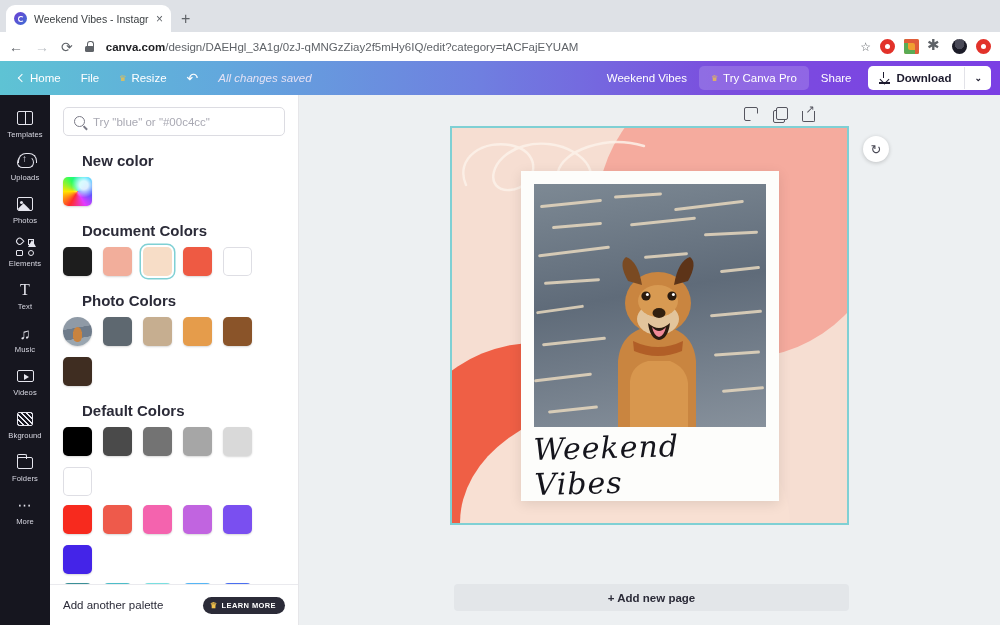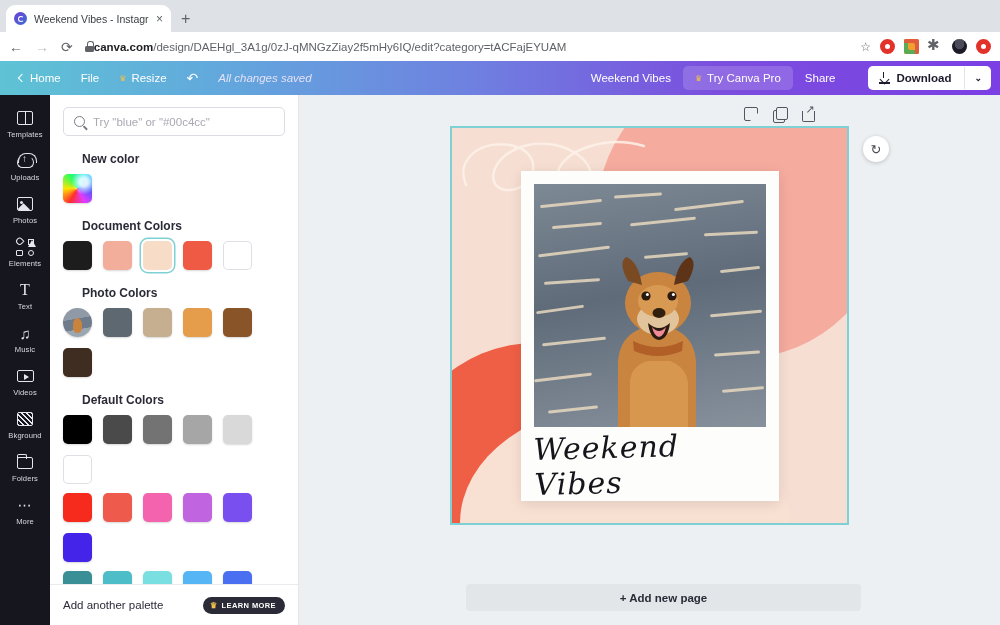--- a/index.html
+++ b/index.html
@@ -43,21 +43,21 @@
     cursor: pointer; line-height: 1;
   }
 
   .browser-toolbar {
     height: 29px; background: #fff;
     display: flex; align-items: center; gap: 12px; padding: 0 9px;
   }
   .nav-btn { font-size: 14px; color: #5f6368; cursor: pointer; line-height: 1; }
   .nav-btn.disabled { color: #bdc1c6; }
   .omnibox {
-    flex: 1; display: flex; align-items: center; gap: 0;
+    flex: 1; display: flex; align-items: center; gap: 12px;
     font-size: 11.5px; color: #5f6368; overflow: hidden;
   }
   .lock-icon { width: 9px; height: 11px; position: relative; flex: none; }
   .lock-icon::before {
     content: ""; position: absolute; left: 0; bottom: 0;
     width: 9px; height: 6.5px; background: #5f6368; border-radius: 1.5px;
   }
   .lock-icon::after {
     content: ""; position: absolute; left: 2px; top: 0;
     width: 5px; height: 6px; border: 1.4px solid #5f6368;
@@ -105,21 +105,21 @@
   .undo-arrow { font-size: 14px; line-height: 1; }
   .ct-spacer { flex: 1; }
   .pill {
     font-size: 11.5px; padding: 6px 12px; border-radius: 5px;
     cursor: pointer; display: flex; align-items: center; gap: 5px;
   }
   .pill.translucent { background: rgba(255,255,255,.16); }
   .download-btn {
     background: #fff; color: #1d1b2e; font-size: 11.5px; font-weight: 700;
     border-radius: 5px; display: flex; align-items: center; overflow: hidden;
-    margin-left: 20px; cursor: pointer;
+    margin-left: 4px; cursor: pointer;
   }
   .download-btn .dl-main {
     display: flex; align-items: center; gap: 7px; padding: 6px 13px 6px 11px;
   }
   .download-btn .dl-caret {
     padding: 6px 9px; border-left: 1px solid #e2e2e8; font-size: 9px;
   }
   .dl-icon { width: 11px; height: 12px; position: relative; }
   .dl-icon::before {
     content: ""; position: absolute; left: 4.2px; top: 0;
@@ -241,21 +241,21 @@
   .search-ico {
     width: 11px; height: 11px; border: 1.5px solid #7a7a86;
     border-radius: 50%; position: relative; flex: none;
   }
   .search-ico::after {
     content: ""; position: absolute; right: -4px; bottom: -2.5px;
     width: 5px; height: 1.5px; background: #7a7a86; transform: rotate(45deg);
   }
   .search-ph { font-size: 11.5px; color: #a9a9b3; }
   .sec-label {
-    font-size: 12px; font-weight: 700; color: #2b2b38;
+    font-size: 15px; font-weight: 700; color: #2b2b38;
     margin: 16px 0 8px;
     padding-left: 19px;
   }
   .swatch-row { display: flex; gap: 11px; flex-wrap: wrap; }
   .sw {
     width: 29px; height: 29px; border-radius: 5px; cursor: pointer;
     box-shadow: 0 1px 2px rgba(0,0,0,.16);
   }
   .sw.outline { box-shadow: inset 0 0 0 1px #dedee4; }
   .sw.selected {
@@ -426,21 +426,21 @@
     box-shadow: 0 1px 4px rgba(0,0,0,.2);
     display: flex; align-items: center; justify-content: center;
     cursor: grab; font-size: 13px; color: #4a4a56;
   }
 
   .bottom-bar {
     height: 55px; display: flex; align-items: center;
     padding: 0 0 0 0; position: relative;
   }
   .addpage {
-    position: absolute; left: 167px; width: 395px; height: 27px;
+    position: absolute; left: 155px; width: 395px; height: 27px;
     background: #e3e6e9; border-radius: 4px;
     display: flex; align-items: center; justify-content: center;
     font-size: 11.5px; font-weight: 700; color: #2b2b38; cursor: pointer;
   }
   .zoom-cluster {
     position: absolute; right: 14px; display: flex; align-items: center; gap: 13px;
   }
   .zoom-pct { font-size: 11px; font-weight: 700; color: #2b2b38; cursor: pointer; }
   .fullscreen-ico { font-size: 13px; color: #3d3d4a; cursor: pointer; transform: rotate(0deg); }
   .help-btn {

